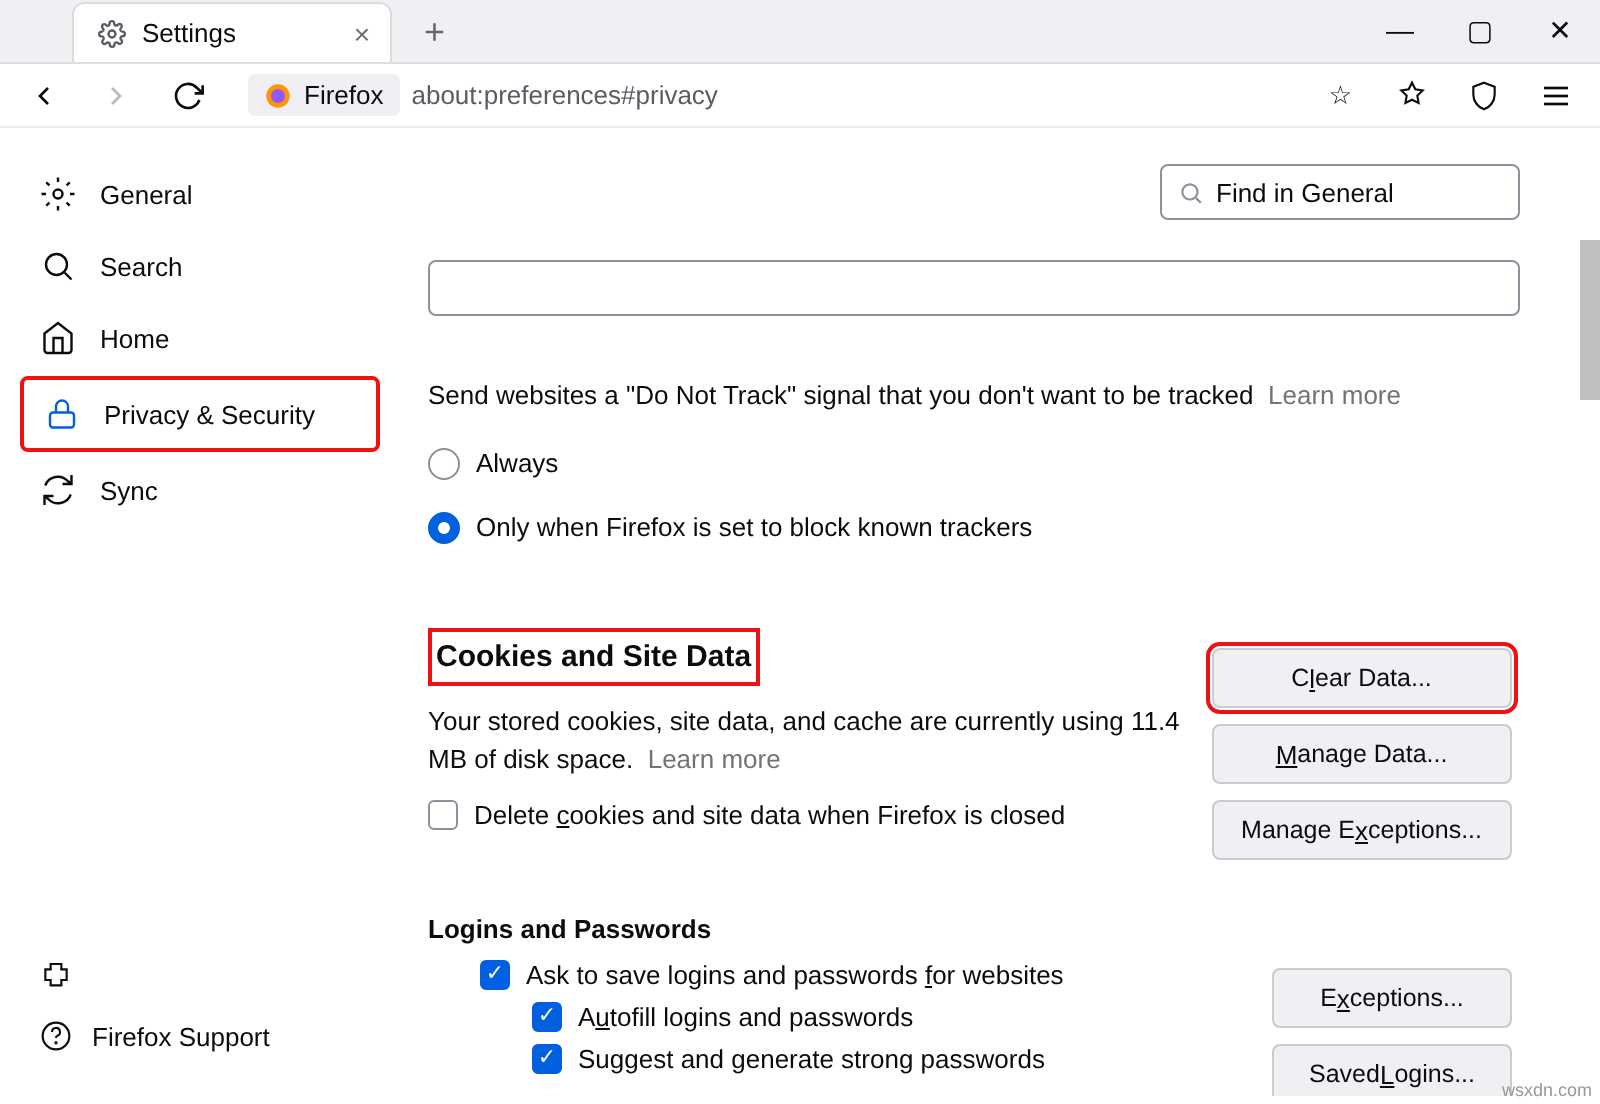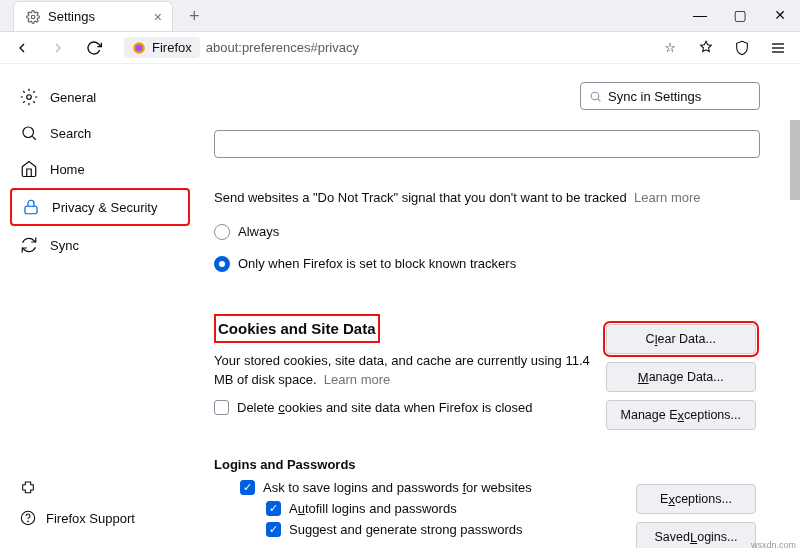--- a/index.html
+++ b/index.html
@@ -1,18 +1,18 @@
 <!DOCTYPE html>
 <html><head>
 <meta charset="utf-8">
 <style>
 *{box-sizing:border-box;margin:0;padding:0;font-family:"Segoe UI",Arial,sans-serif;font-size:13px;color:#0c0c0d}
 body{background:#fff;width:800px;height:552px;overflow:hidden;position:relative}
 .titlebar{height:32px;display:flex;align-items:flex-end;background:#f0f0f4;border-bottom:1px solid #ddd}
-.tab{display:flex;align-items:center;gap:8px;background:#fff;border:1px solid #ddd;border-bottom:none;border-radius:6px 6px 0 0;padding:6px 10px 6px 12px;margin-left:13px;min-width:160px;height:30px}
+.tab{display:flex;align-items:center;gap:8px;background:#fff;border:1px solid #ddd;border-bottom:none;border-radius:6px 6px 0 0;padding:6px 10px 6px 12px;margin-left:36px;min-width:160px;height:30px}
 .tab .favicon{width:14px;height:14px}
 .tab .close{margin-left:auto;opacity:.6;font-size:14px}
 .newtab{margin-left:8px;font-size:18px;opacity:.6;cursor:pointer;padding:4px 8px}
 .wincontrols{margin-left:auto;display:flex}
 .wincontrols div{width:40px;height:32px;display:flex;align-items:center;justify-content:center;font-size:14px}
 .toolbar{height:32px;display:flex;align-items:center;gap:8px;padding:0 8px;border-bottom:1px solid #eee}
 .tbtn{width:28px;height:28px;display:flex;align-items:center;justify-content:center;border-radius:4px;cursor:pointer}
 .urlbar{flex:1;display:flex;align-items:center;height:28px;border-radius:4px;background:#fff;padding:0 8px;gap:6px}
 .identity{display:flex;align-items:center;gap:6px;background:#f0f0f4;border-radius:4px;padding:3px 8px}
 .identity svg{width:14px;height:14px}
@@ -175,21 +175,21 @@
     </div>
   </div>
 
   <div class="main">
     <div class="searchwrap">
       <div class="searchbox">
         <svg width="13" height="13" viewBox="0 0 24 24" fill="none" stroke="#8f8f9d" stroke-width="2">
             <circle cx="11" cy="11" r="7"></circle>
             <line x1="21" y1="21" x2="16.5" y2="16.5"></line>
           </svg>
-        <span>Sync in Settings</span>
+        <span>Find in General</span>
       </div>
     </div>
     <div class="bigbox"></div>
 
     <div class="section">
       <p><span>Send websites a "Do Not Track" signal that you don't want to be tracked</span> &nbsp;<span class="link">Learn more</span></p>
       <div class="radio">
           <span class="dot"></span>
           <span>Always</span>
         </div>

